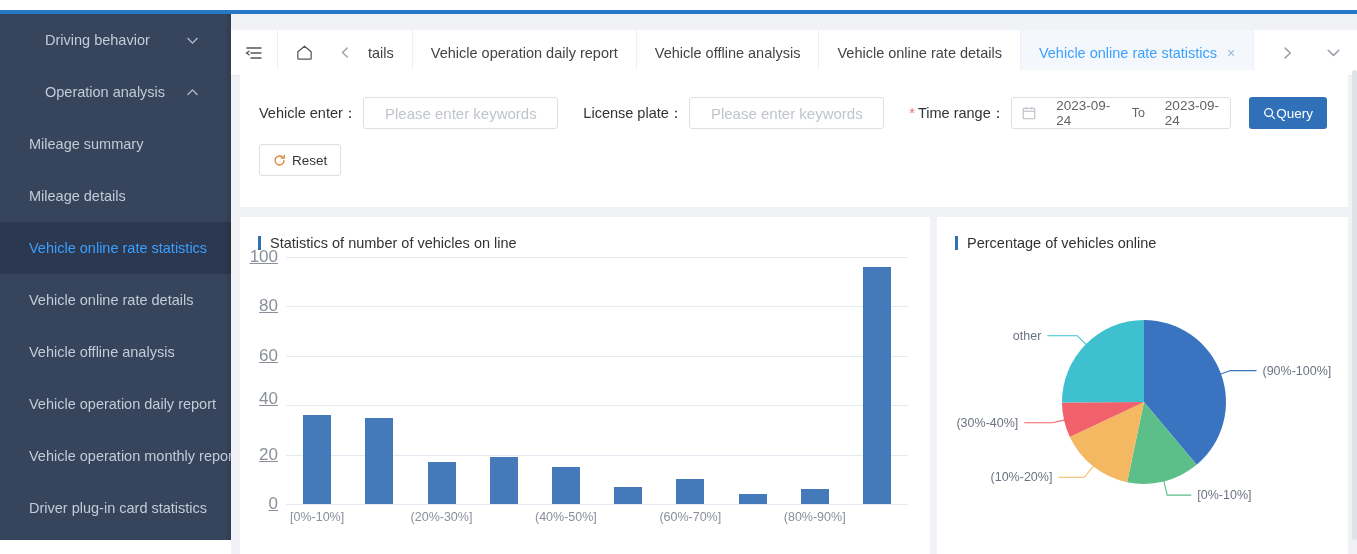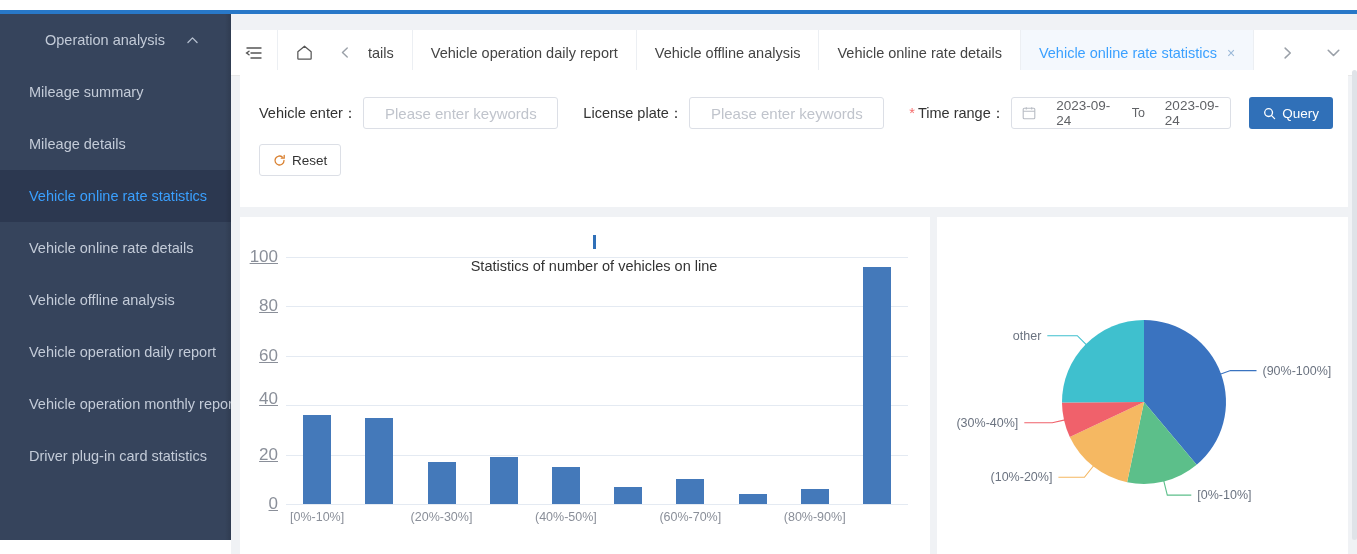--- a/index.html
+++ b/index.html
@@ -113,40 +113,40 @@
   .daterange {
     display: flex; align-items: center; height: 32px; width: 220px;
     border: 1px solid #dcdfe6; border-radius: 3px; background: #fff;
     padding: 0 10px; font-size: 13.5px; color: #606266; gap: 20px;
   }
   .cal-icon { color: #b8bcc4; display: flex; align-items: center; }
   .dr-to { color: #606266; font-size: 12.5px; }
   .btn-query {
     margin-left: 18px; height: 32px; padding: 0 14px; border-radius: 3px;
     background: #3070b8; color: #fff; font-size: 13.5px;
-    display: flex; align-items: center; gap: 6px; cursor: pointer; border: none;
+    display: flex; align-items: center; cursor: pointer; border: none;
     font-family: "Liberation Sans", sans-serif;
   }
   .btn-reset {
     height: 32px; padding: 0 13px; border-radius: 3px; background: #fff;
     border: 1px solid #dcdfe6; color: #333; font-size: 13.5px;
     display: flex; align-items: center; gap: 6px; cursor: pointer;
     font-family: "Liberation Sans", sans-serif;
   }
   .reset-ico { color: #d98030; font-size: 14px; }
 
   
   .panel {
     position: absolute; background: #ffffff; top: 203px; height: 345px;
   }
   .panel.left { left: 9px; width: 690px; }
   .panel.right { left: 706px; width: 411px; }
   .panel-title {
     font-size: 14.5px; color: #333; padding: 18px 0 0 18px;
-    display: flex; align-items: center; gap: 9px; flex-direction: column;
+    display: flex; align-items: center; gap: 9px;
   }
   .title-bar-mark { width: 3px; height: 14px; background: #3070b8; display: inline-block; }
 
   
   .barchart { position: absolute; left: 0; top: 40px; width: 690px; height: 300px; }
   .gridline {
     position: absolute; left: 46px; width: 622px; height: 1px; background: #e4eaf2;
   }
   .ytick {
     position: absolute; left: 0; width: 38px; text-align: right;
@@ -169,20 +169,23 @@
 </head>
 <body>
 
 <div id="root">
 
   <div class="top-strip">
     <div class="bar"></div>
   </div>
 
   <div class="sidebar" id="sidebar">
+      <div class="side-item group"><span>Driving behavior</span><span class="chev"><svg class="chev-svg" viewBox="0 0 12 12" fill="none" stroke="#b6c0d0" stroke-width="1.2" stroke-linecap="round" stroke-linejoin="round">
+            <path d="M1.8 4.2 6 8.4l4.2-4.2"></path>
+          </svg></span></div>
       <div class="side-item group"><span>Operation analysis</span><span class="chev"><svg class="chev-svg" viewBox="0 0 12 12" fill="none" stroke="#b6c0d0" stroke-width="1.2" stroke-linecap="round" stroke-linejoin="round">
             <path d="M1.8 7.8 6 3.6l4.2 4.2"></path>
           </svg></span></div>
       <div class="side-item child"><span>Mileage summary</span></div>
       <div class="side-item child"><span>Mileage details</span></div>
       <div class="side-item child active"><span>Vehicle online rate statistics</span></div>
       <div class="side-item child"><span>Vehicle online rate details</span></div>
       <div class="side-item child"><span>Vehicle offline analysis</span></div>
       <div class="side-item child"><span>Vehicle operation daily report</span></div>
       <div class="side-item child"><span>Vehicle operation monthly report</span></div>
@@ -318,20 +321,24 @@
           </div>
           <div class="xtick" style="left: 77.1px;">[0%-10%]</div>
           <div class="xtick" style="left: 201.5px;">(20%-30%]</div>
           <div class="xtick" style="left: 325.9px;">(40%-50%]</div>
           <div class="xtick" style="left: 450.3px;">(60%-70%]</div>
           <div class="xtick" style="left: 574.7px;">(80%-90%]</div>
         </div>
     </div>
 
     <div class="panel right">
+      <div class="panel-title">
+        <span class="title-bar-mark"></span>
+        <span>Percentage of vehicles online</span>
+      </div>
       <div class="piewrap" id="piewrap"><svg width="411" height="300" viewBox="0 0 411 300">
             <path d="M 207 145 L 207.00 63.00 A 82 82 0 0 1 259.66 207.85 Z" fill="#3a73c0"></path>
             <path d="M 207 145 L 259.66 207.85 A 82 82 0 0 1 190.12 225.24 Z" fill="#5cbf8a"></path>
             <path d="M 207 145 L 190.12 225.24 A 82 82 0 0 1 132.80 179.91 Z" fill="#f5b862"></path>
             <path d="M 207 145 L 132.80 179.91 A 82 82 0 0 1 125.00 145.52 Z" fill="#f0616b"></path>
             <path d="M 207 145 L 125.00 145.52 A 82 82 0 0 1 207.00 63.00 Z" fill="#3fc0ce"></path>
             <path d="M 283.1 117.3 L 293.5 113.6 L 319.5 113.6" stroke="#3a73c0" fill="none" stroke-width="1.1"></path>
             <text x="325.5" y="117.6" fill="#6b7380" font-size="12.5" font-family="&quot;Liberation Sans&quot;, sans-serif" text-anchor="start">(90%-100%]</text>
             <path d="M 226.7 223.6 L 230.3 238.1 L 254.3 238.1" stroke="#5cbf8a" fill="none" stroke-width="1.1"></path>
             <text x="260.3" y="242.1" fill="#6b7380" font-size="12.5" font-family="&quot;Liberation Sans&quot;, sans-serif" text-anchor="start">[0%-10%]</text>

